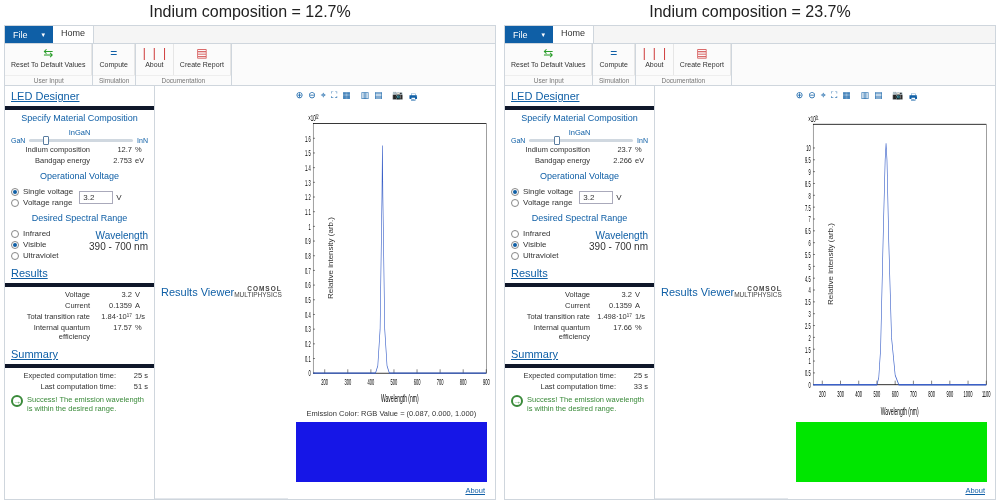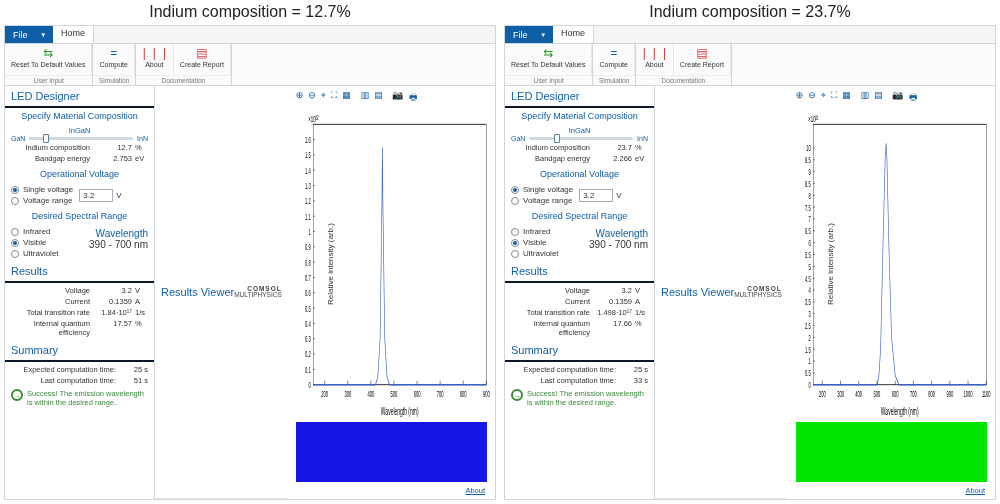--- a/index.html
+++ b/index.html
@@ -14,21 +14,21 @@
   .home-tab { background: #fff; border-right: 1px solid #cfd6dd; padding: 2px 8px; font-size: 9px; }
   .ribbon-body { display: flex; border-bottom: 1px solid #cfd6dd; background: #fbfbfb; height: 42px; }
   .ribbon-btn { display: flex; flex-direction: column; align-items: center; justify-content: flex-start; padding: 2px 6px; border-right: 1px solid #e6e6e6; min-width: 38px; }
   .ribbon-btn .icon { width: 16px; height: 14px; display: flex; align-items: center; justify-content: center; font-size: 12px; }
   .ribbon-btn .lbl { font-size: 7px; text-align: center; line-height: 1; margin-top: 1px; }
   .ribbon-group { display: flex; flex-direction: column; border-right: 1px solid #cfd6dd; }
   .ribbon-group-row { display: flex; flex: 1;}
   .ribbon-group-lbl { font-size: 6.5px; color: #777; text-align: center; padding: 1px 0; border-top: 1px solid #eee; }
   .main-area { display: flex; flex: 1; background: #f5f7f9; min-height: 0; }
   .left-panel { width: 150px; border-right: 1px solid #cfd6dd; background: #fff; display: flex; flex-direction: column; overflow: hidden; }
-  .panel-header { color: #0f5fa6; font-size: 11px; padding: 4px 6px; border-bottom: 2px solid #0f172a; }
+  .panel-header { color: #0f5fa6; font-size: 11px; padding: 4px 6px; border-bottom: 4px solid #0f172a; text-decoration: underline; }
   .section-head { color: #0f5fa6; font-size: 9px; text-align: center; padding: 3px 0; }
   .section-body { padding: 2px 6px; font-size: 8px; }
   .slider-row { display: flex; align-items: center; gap: 4px; font-size: 7px; color: #555; }
   .slider-row .label-gan { color: #0f5fa6; }
   .slider-row .label-inn { color: #0f5fa6; text-align: right; }
   .slider-track { flex: 1; height: 3px; background: #d0d8e0; position: relative; border-radius: 2px; }
   .slider-thumb { position: absolute; top: -3px; width: 6px; height: 9px; background: #fff; border: 1px solid #5a7da0; border-radius: 1px; }
   .kv { display: flex; justify-content: space-between; font-size: 7.5px; padding: 1px 0; }
   .kv .k { text-align: right; flex: 1; padding-right: 4px; }
   .kv .v { width: 38px; text-align: right; }
@@ -281,20 +281,21 @@
                   <line x1="237.86666666666665" y1="204" x2="237.86666666666665" y2="201" stroke="#000" stroke-width="0.5"></line>
                   <text x="237.86666666666665" y="213" font-size="6.5" text-anchor="middle">700</text>
                   <line x1="274.93333333333334" y1="204" x2="274.93333333333334" y2="201" stroke="#000" stroke-width="0.5"></line>
                   <text x="274.93333333333334" y="213" font-size="6.5" text-anchor="middle">800</text>
                   <line x1="312" y1="204" x2="312" y2="201" stroke="#000" stroke-width="0.5"></line>
                   <text x="312" y="213" font-size="6.5" text-anchor="middle">900</text>
                   <path d="M 34 204 L 134.07999999999998 204 L 137.7866666666667 198.35294117647058 L 141.49333333333334 170.11764705882354 L 144.45866666666666 68.47058823529412 L 145.2 28.941176470588232 L 145.94133333333332 68.47058823529412 L 148.90666666666667 170.11764705882354 L 152.61333333333334 198.35294117647058 L 156.32 204 L 312 204" fill="none" stroke="#3a60c8" stroke-width="1"></path>
                   <text x="26" y="10" font-size="7">×10²²</text>
                   <text x="173" y="226" font-size="8" text-anchor="middle">Wavelength (nm)</text>
                 </svg><div class="ylabel">Relative intensity (arb.)</div></div>
+              <div class="emission-row">Emission Color: RGB Value = (0.087, 0.000, 1.000)</div>
               <div class="swatch" style="background: rgb(22, 22, 231);"></div>
               <div class="about-row">About</div>
             </div>
           </div>
         </div>
       </div>
     </div>
     <div class="half">
       <div class="title-bar">Indium composition = 23.7%</div>
       <div class="app-window">

